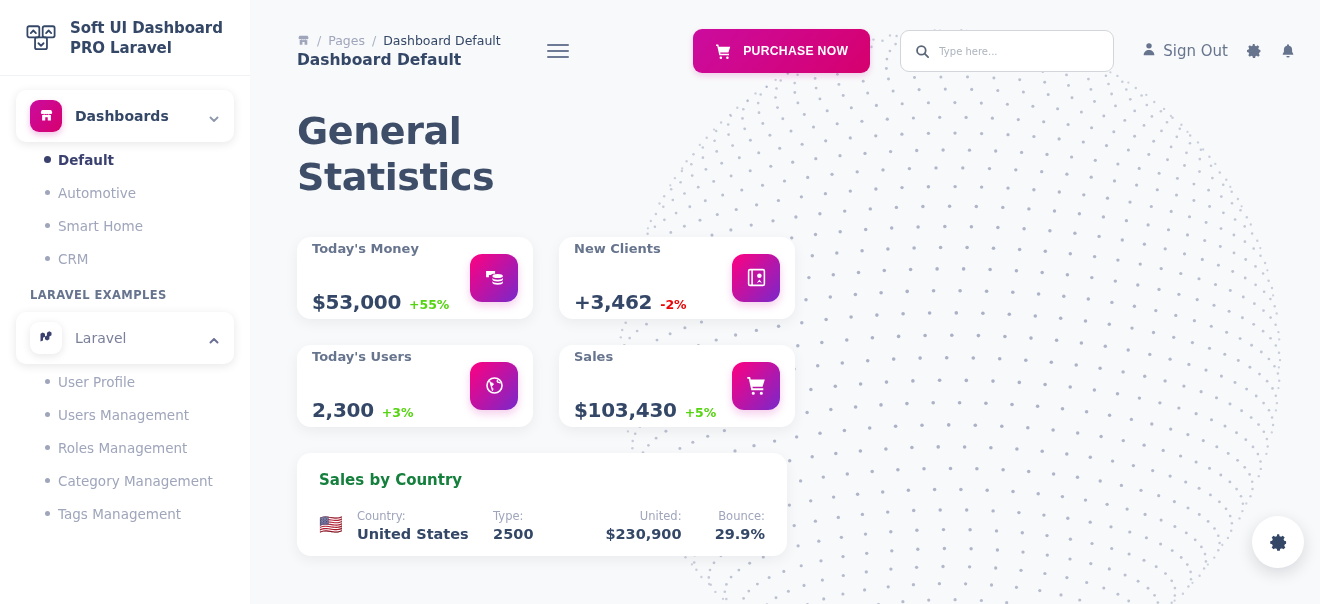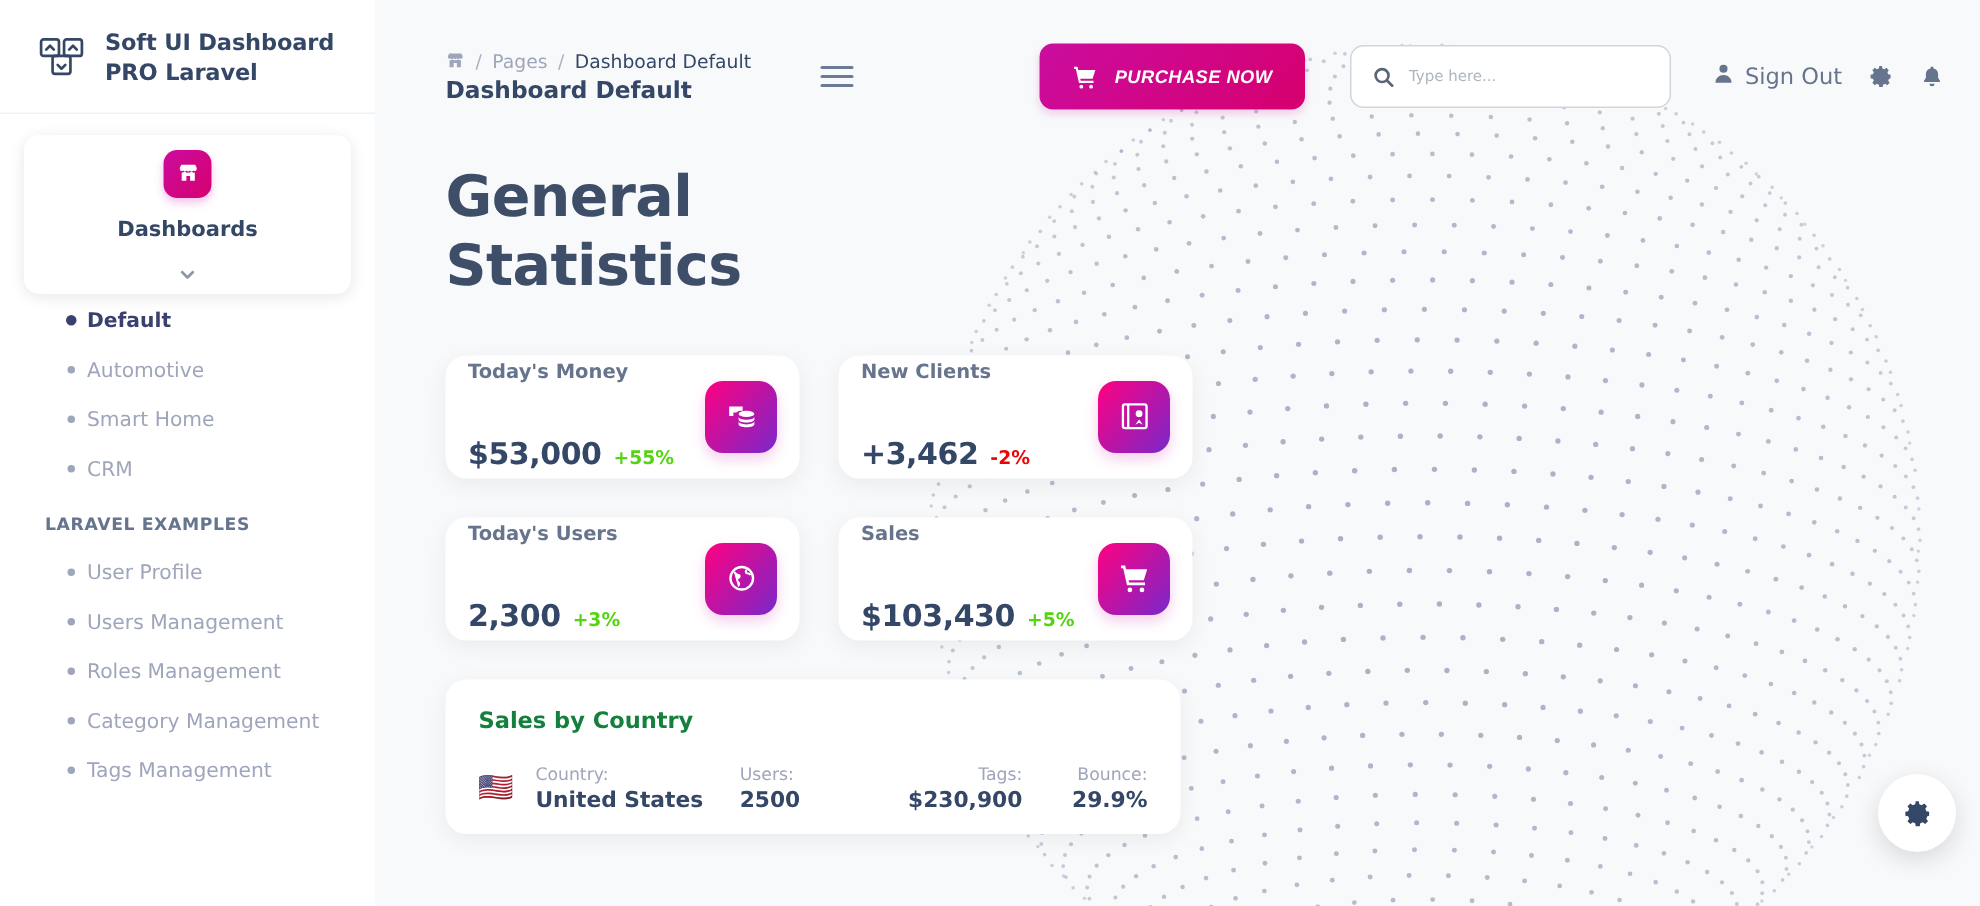--- a/index.html
+++ b/index.html
@@ -33,21 +33,20 @@
   .nav-scroll { padding: 14px 16px 0 16px; height: 520px; overflow: hidden; }
 
   .nav-collapse-head {
     display: flex; align-items: center; gap: 13px;
     padding: 10px 14px; margin-bottom: 2px;
     border-radius: 10px; cursor: pointer;
   }
   .nav-collapse-head.active {
     background: #ffffff;
     box-shadow: 0 2px 10px 0 rgba(20,20,43,.10);
-    flex-direction: column;
   }
   .nav-ico-box {
     width: 32px; height: 32px; border-radius: 9px; flex: none;
     display: flex; align-items: center; justify-content: center;
   }
   .nav-ico-box.grad {
     background: linear-gradient(310deg, #d6006e 0%, #cb0c9f 100%);
     box-shadow: 0 3px 6px rgba(203,12,159,.25);
   }
   .nav-ico-box.plain { background: #fff; box-shadow: 0 2px 8px rgba(20,20,43,.10); }
@@ -106,21 +105,20 @@
 
   .nav-right { margin-left: auto; display: flex; align-items: center; gap: 0; }
   .buy-btn {
     background: linear-gradient(310deg, #d6006e 0%, #cb0c9f 100%);
     color: #fff; border: none; border-radius: 9px;
     padding: 0 22px; height: 44px;
     display: flex; align-items: center; gap: 11px;
     font-size: 12.2px; font-weight: 700; letter-spacing: .3px;
     cursor: pointer;
     box-shadow: 0 3px 6px rgba(203,12,159,.18);
-    font-style: italic;
   }
   .search-box {
     margin-left: 30px;
     width: 214px; height: 42px;
     border: 1px solid #d2d6da; border-radius: 9px;
     background: #fff; display: flex; align-items: center; gap: 9px;
     padding: 0 14px;
   }
   .search-box input {
     border: none; outline: none; background: transparent;
@@ -252,20 +250,33 @@
       <div class="subnav-item">
         <span class="bullet">
             <i></i>
           </span>
         <span class="subnav-label">CRM</span>
       </div>
     </div>
 
     <div class="nav-section-title">LARAVEL EXAMPLES</div>
 
+    <div class="nav-collapse-head active">
+      <span class="nav-ico-box plain">
+        <svg viewBox="0 0 24 24" width="15" height="15" fill="#3a416f">
+          <path d="M2.4 6.1 6 4l3.6 2.1v4.3l3.1-1.8V4.2L16.4 2 20 4.1v4.3l-3.4 2v4.3L13 16.8l-3.5-2v-4.2l-3.1 1.8v4.3L2.4 18.5V6.1z"></path>
+        </svg>
+      </span>
+      <span class="nav-collapse-label muted">Laravel</span>
+      <span class="chev">
+        <svg viewBox="0 0 12 12" width="12" height="12" fill="none" stroke="#3a416f" stroke-width="1.9" stroke-linecap="round" stroke-linejoin="round">
+            <path d="M2.5 7.5 6 4l3.5 3.5"></path>
+          </svg>
+      </span>
+    </div>
 
     <div class="subnav">
       <div class="subnav-item">
         <span class="bullet">
             <i></i>
           </span>
         <span class="subnav-label">User Profile</span>
       </div>
       <div class="subnav-item">
         <span class="bullet">
@@ -1693,25 +1704,25 @@
         <tbody>
           <tr>
             <td class="ct-flag">
               <span class="flag">🇺🇸</span>
             </td>
             <td class="ct-c2">
               <div class="ct-hdr">Country:</div>
               <div class="ct-val">United States</div>
             </td>
             <td class="ct-c3">
-              <div class="ct-hdr">Users:</div>
+              <div class="ct-hdr">Type:</div>
               <div class="ct-val">2500</div>
             </td>
             <td class="ct-c4">
-              <div class="ct-hdr">Tags:</div>
+              <div class="ct-hdr">United:</div>
               <div class="ct-val">$230,900</div>
             </td>
             <td class="ct-c5">
               <div class="ct-hdr">Bounce:</div>
               <div class="ct-val">29.9%</div>
             </td>
           </tr>
         </tbody>
       </table>
     </div>

